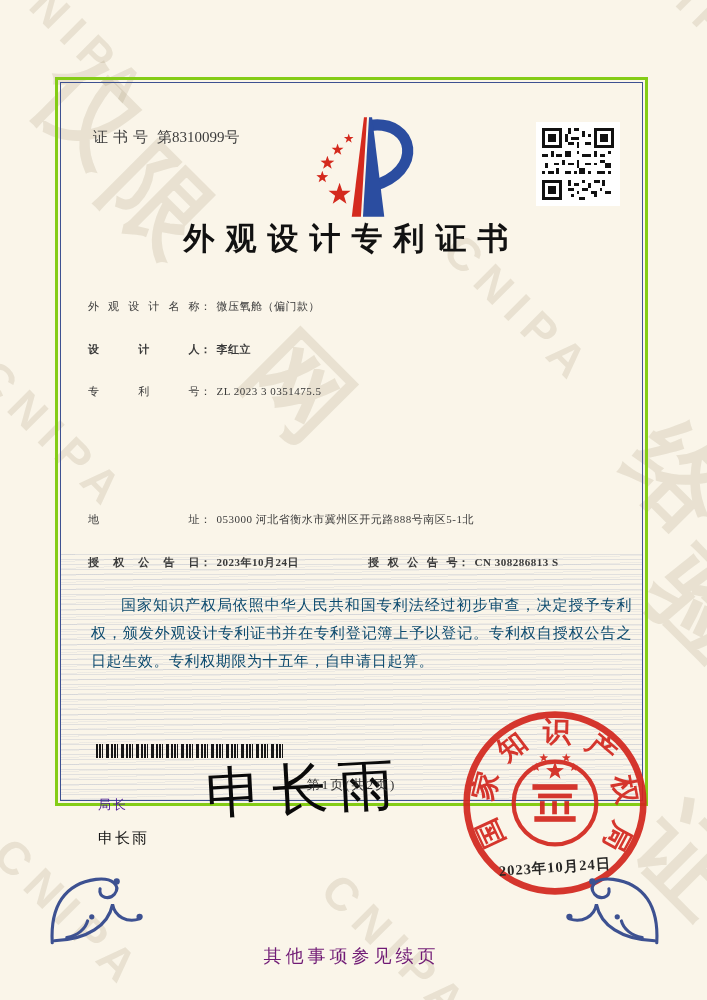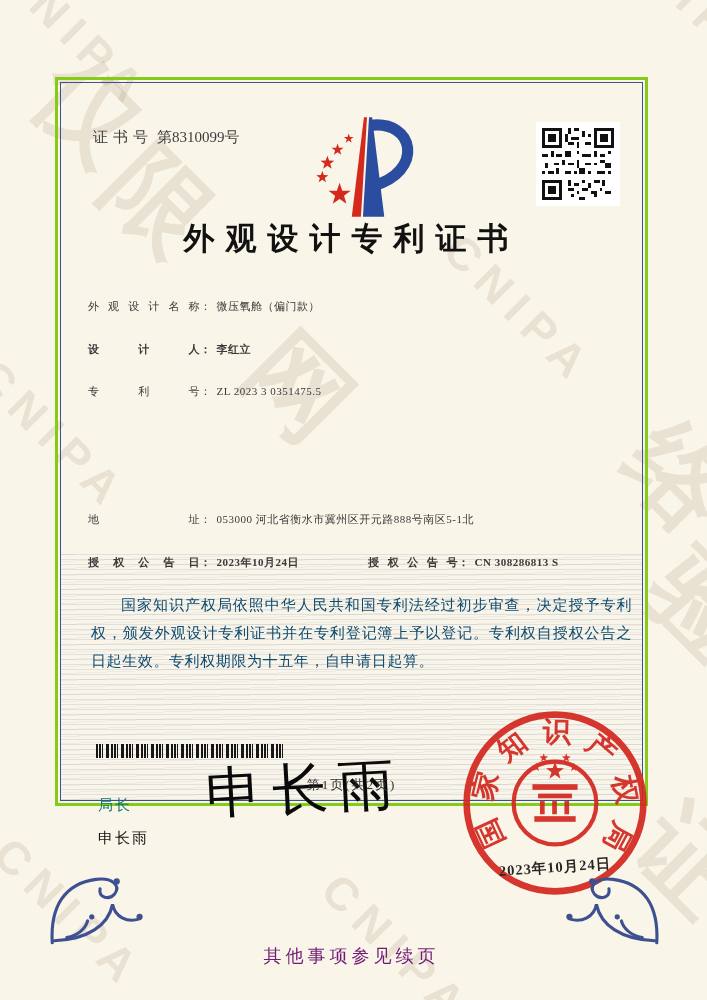--- a/index.html
+++ b/index.html
@@ -44,21 +44,21 @@
   
   .paras { position:absolute; left:33px; top:512px; width:541px; font-size:15px;
            line-height:1.85; color:#0c4a6e; text-align:justify; letter-spacing:.6px; }
   .paras p { margin:0; text-indent:2em; }
   
   .barcode { position:absolute; left:38px; top:664px; width:190px; height:14px;
     background:repeating-linear-gradient(90deg,#161616 0 2px,transparent 2px 3px,
       #161616 3px 5px,transparent 5px 6px,#161616 6px 7px,transparent 7px 10px,
       #161616 10px 13px,transparent 13px 15px); }
   .director-title { position:absolute; left:40px; top:716px;
-    font-family:Liberation Sans, sans-serif; font-size:15px; color:#0f766e; letter-spacing:2px; }
+    font-family:Liberation Sans, sans-serif; font-size:13px; color:#4c1d95; letter-spacing:2px; }
   .director-name  { position:absolute; left:40px; top:749px;
     font-family:"Liberation Sans", sans-serif; font-size:15px; color:#141414; letter-spacing:2px; }
   .signature { position:absolute; left:148px; top:672px; font-size:56px; color:#0a0a0a;
     letter-spacing:10px; transform:rotate(-3deg); font-family:"DejaVu Serif", serif; }
   .seal { position:absolute; left:403px; top:629px; width:188px; height:188px;
           z-index:3; opacity:.93; }
   .seal svg { width:100%; height:100%; }
   .seal-date { position:absolute; left:8px; bottom:20px; width:172px; text-align:center;
     font-size:14.5px; font-weight:bold; color:#161616; letter-spacing:1px;
     transform:rotate(-4deg); }

